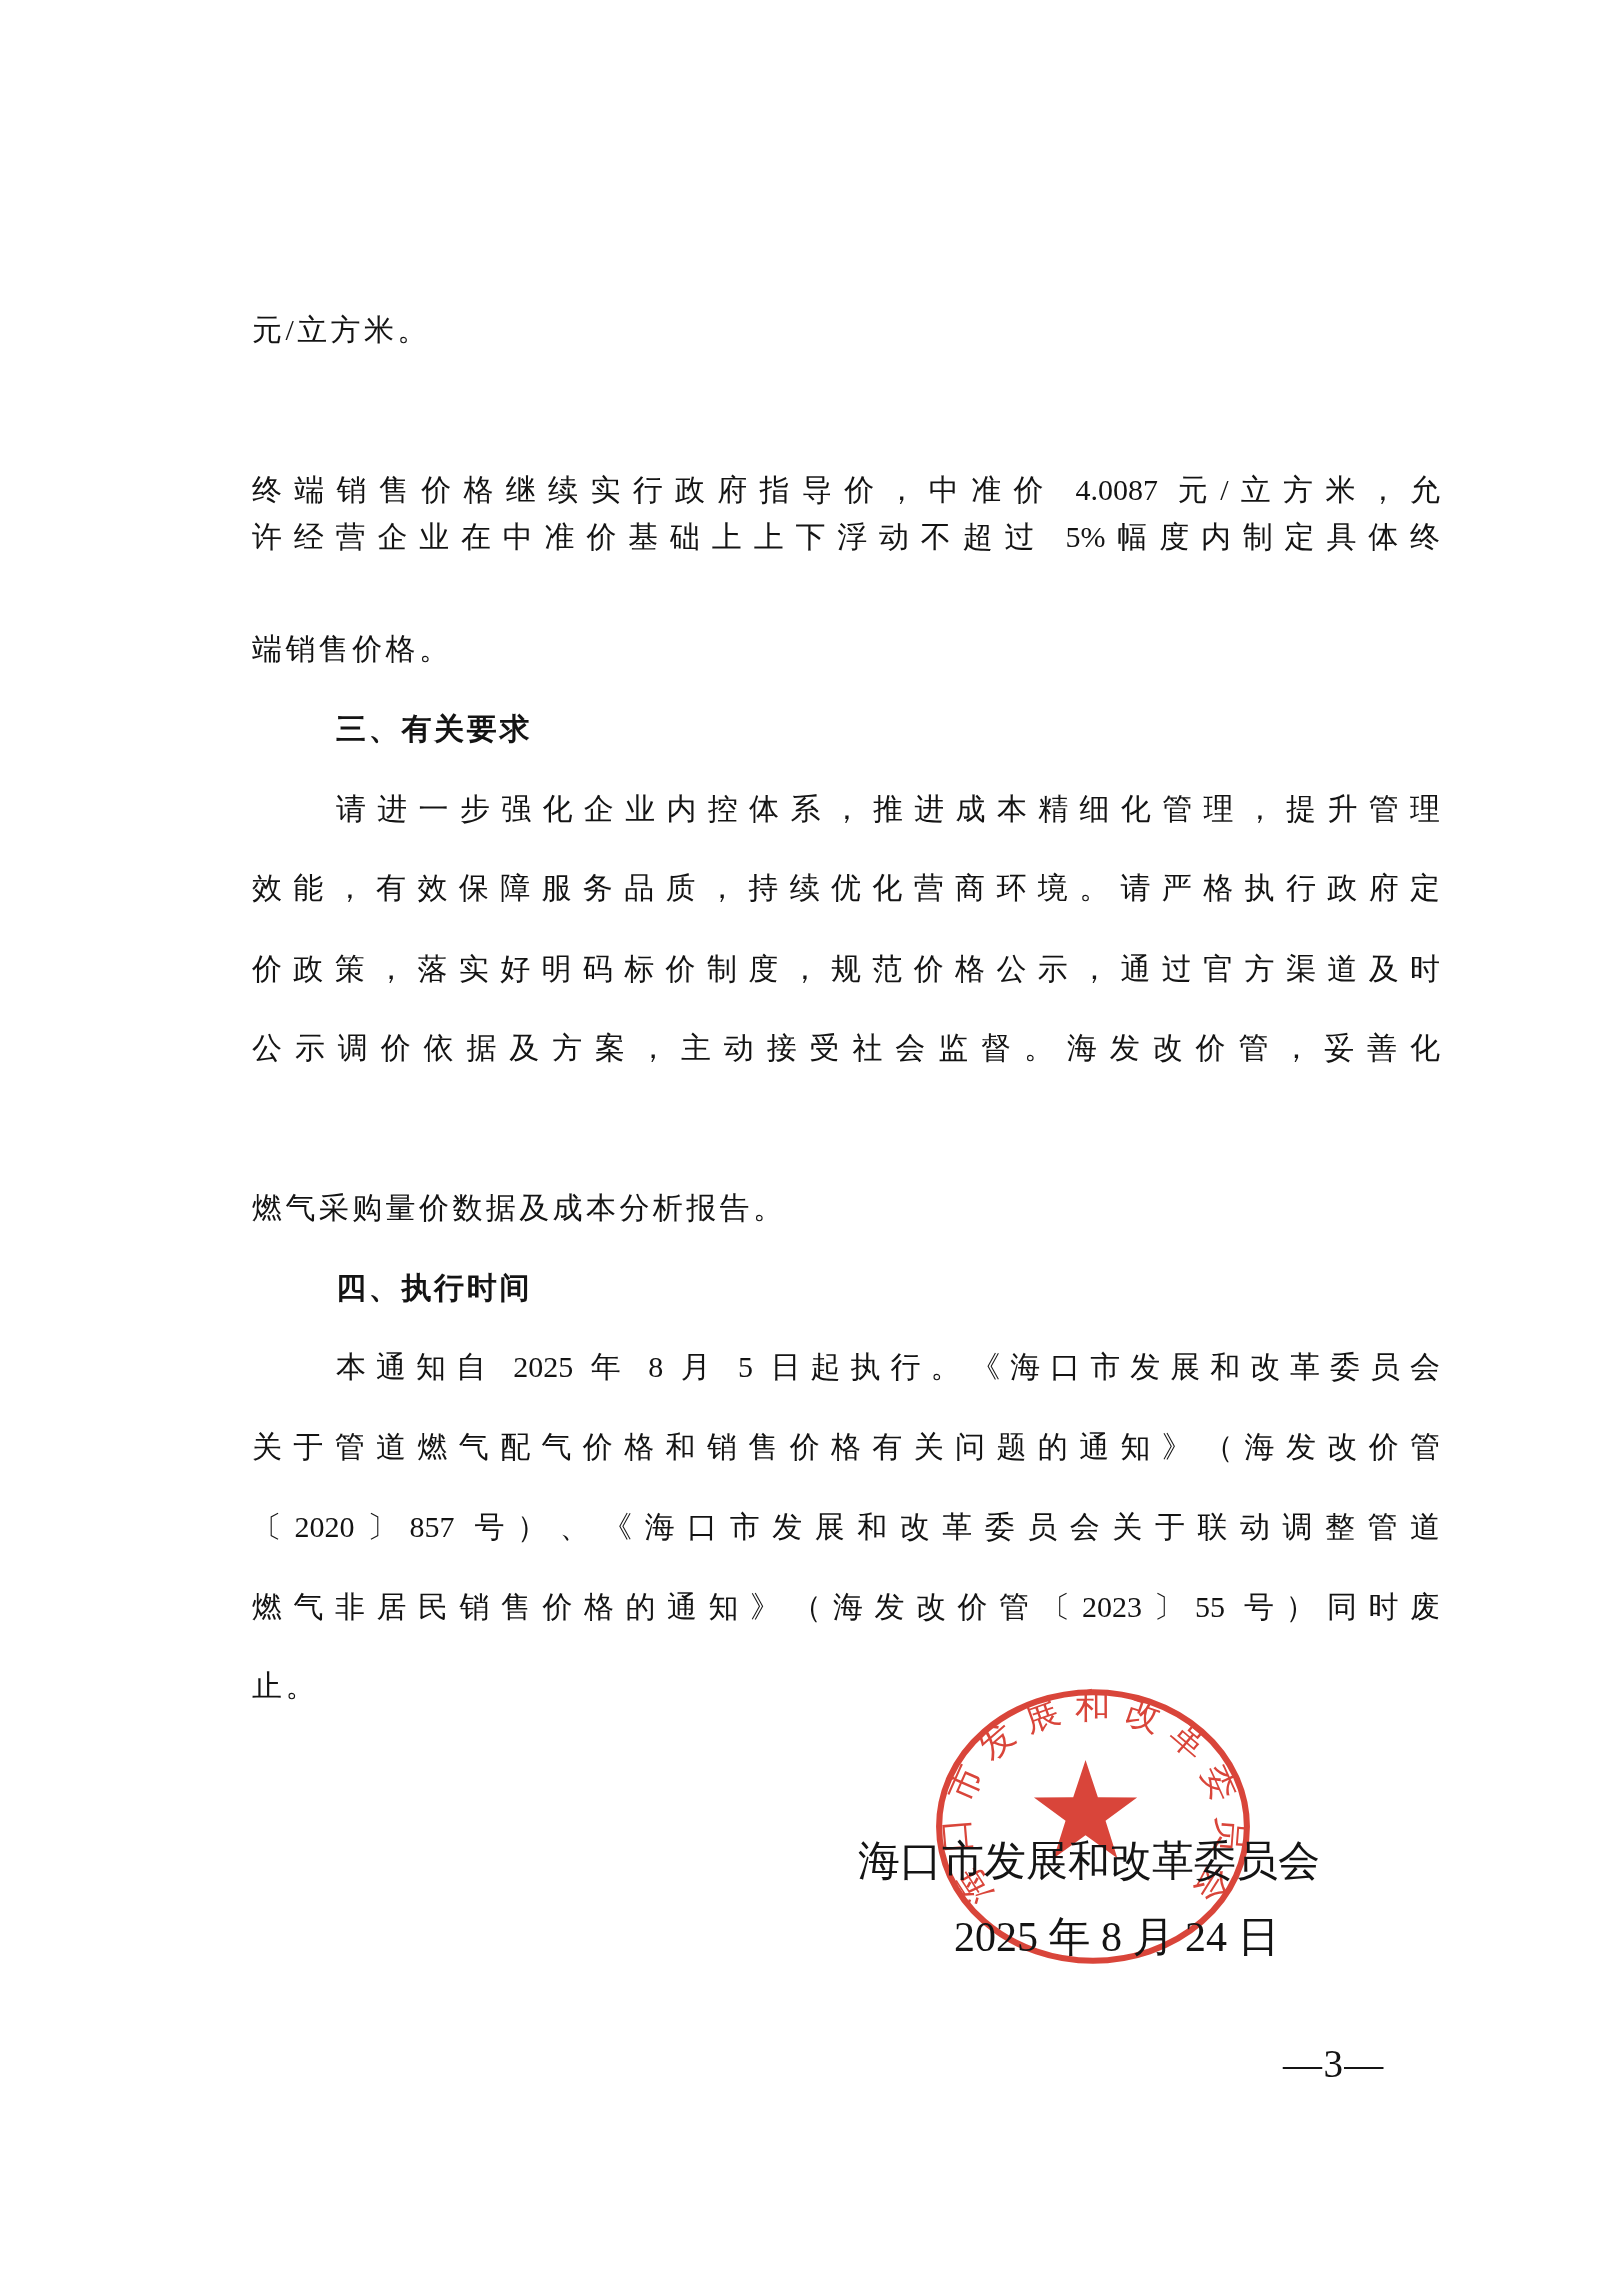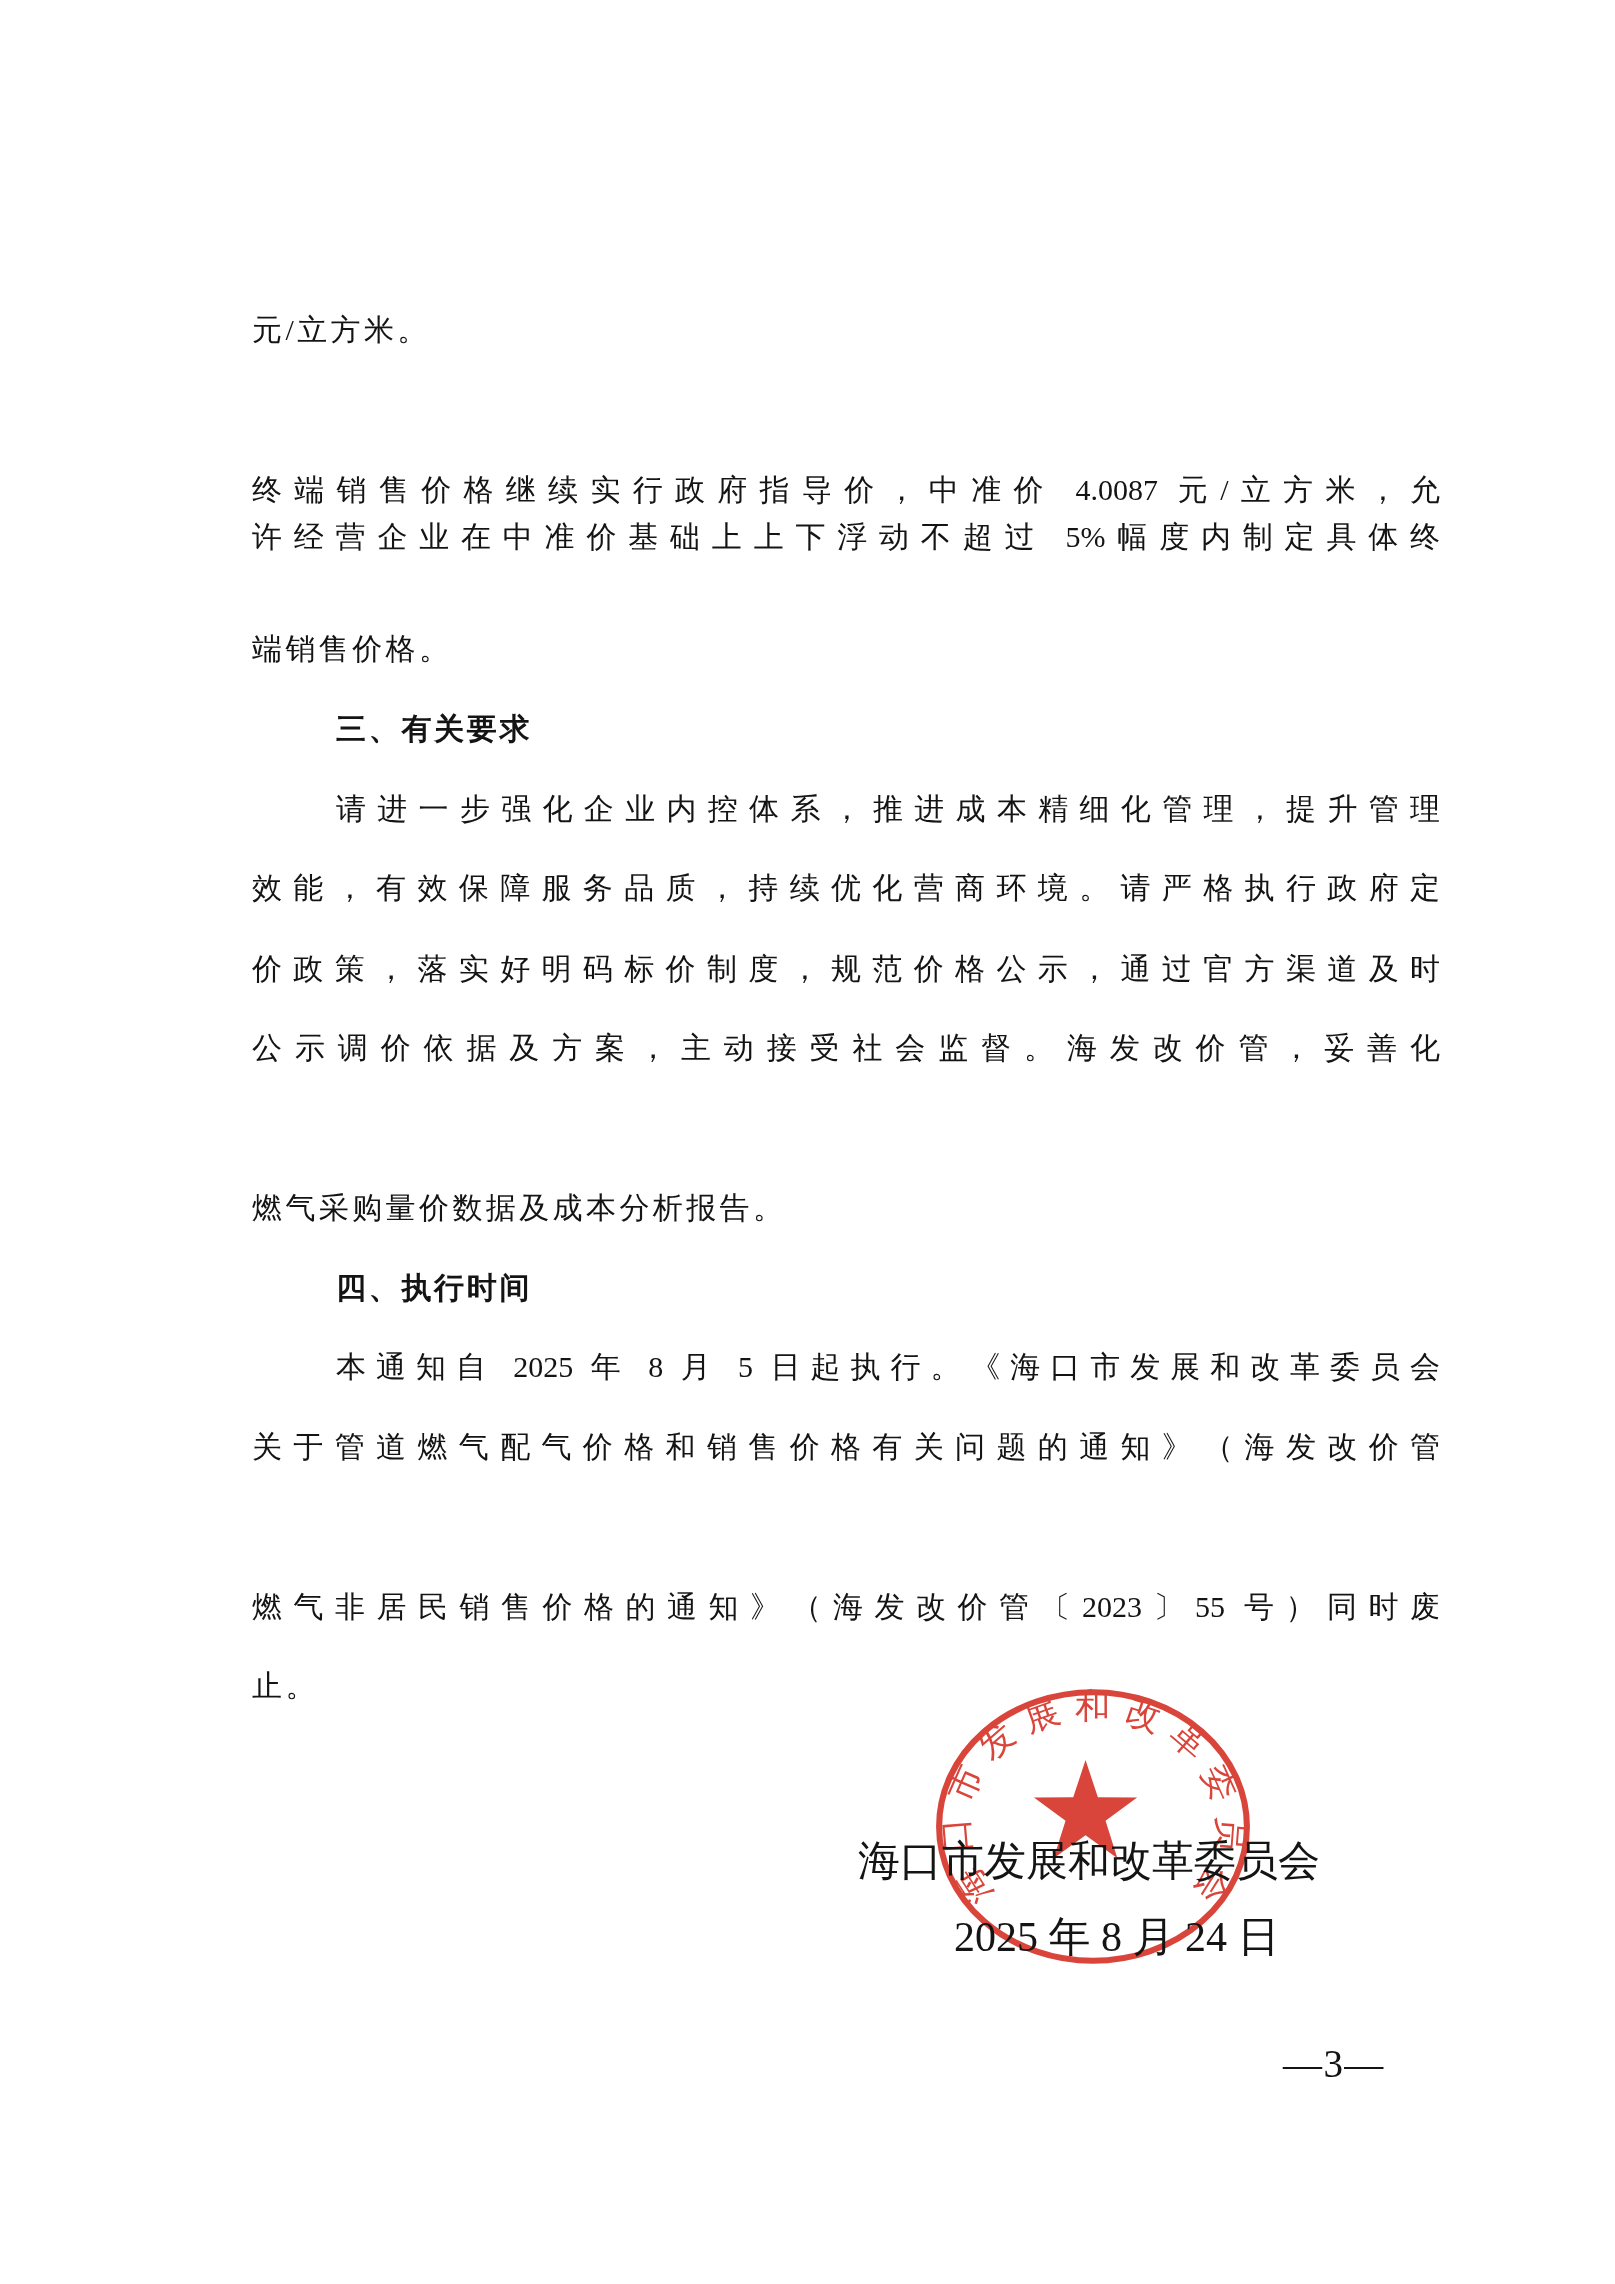--- a/index.html
+++ b/index.html
@@ -86,20 +86,21 @@
   <div class="bline" style="top:631px">端销售价格。</div>
   <div class="bline heading" style="top:711px">三、有关要求</div>
   <div class="bline justify indent" style="top:791px">请进一步强化企业内控体系，推进成本精细化管理，提升管理</div>
   <div class="bline justify" style="top:951px">价政策，落实好明码标价制度，规范价格公示，通过官方渠道及时</div>
   <div class="bline justify" style="top:870px">效能，有效保障服务品质，持续优化营商环境。请严格执行政府定</div>
   <div class="bline justify" style="top:1030px">公示调价依据及方案，主动接受社会监督。海发改价管，妥善化</div>
   <div class="bline" style="top:1190px">燃气采购量价数据及成本分析报告。</div>
   <div class="bline heading" style="top:1270px">四、执行时间</div>
   <div class="bline justify indent" style="top:1349px">本通知自 2025 年 8 月 5 日起执行。《海口市发展和改革委员会</div>
   <div class="bline justify" style="top:1429px">关于管道燃气配气价格和销售价格有关问题的通知》（海发改价管</div>
+  <div class="bline justify" style="top:1509px">〔2020〕857 号）、《海口市发展和改革委员会关于联动调整管道</div>
   <div class="bline justify" style="top:1589px">燃气非居民销售价格的通知》（海发改价管〔2023〕55 号）同时废</div>
   <div class="bline" style="top:1668px">止。</div>
 
   <svg class="stamp" viewBox="0 0 472 414" xmlns="http://www.w3.org/2000/svg">
     <defs>
       <path id="sealArc" d="M 90.2 305.5 A 185 160 0 1 1 381.8 305.5" fill="none"></path>
     </defs>
     <ellipse cx="236" cy="207" rx="227" ry="198" fill="none" stroke="#d6372b" stroke-width="9"></ellipse>
     <polygon fill="#d6372b" points="225,109 243.2,163.9 301.1,164.3 254.5,198.6 272.0,253.7 225,220 178.0,253.7 195.5,198.6 148.9,164.3 206.8,163.9"></polygon>
     <text font-size="52" fill="#d6372b" font-family="Liberation Serif, DejaVu Serif, serif">

